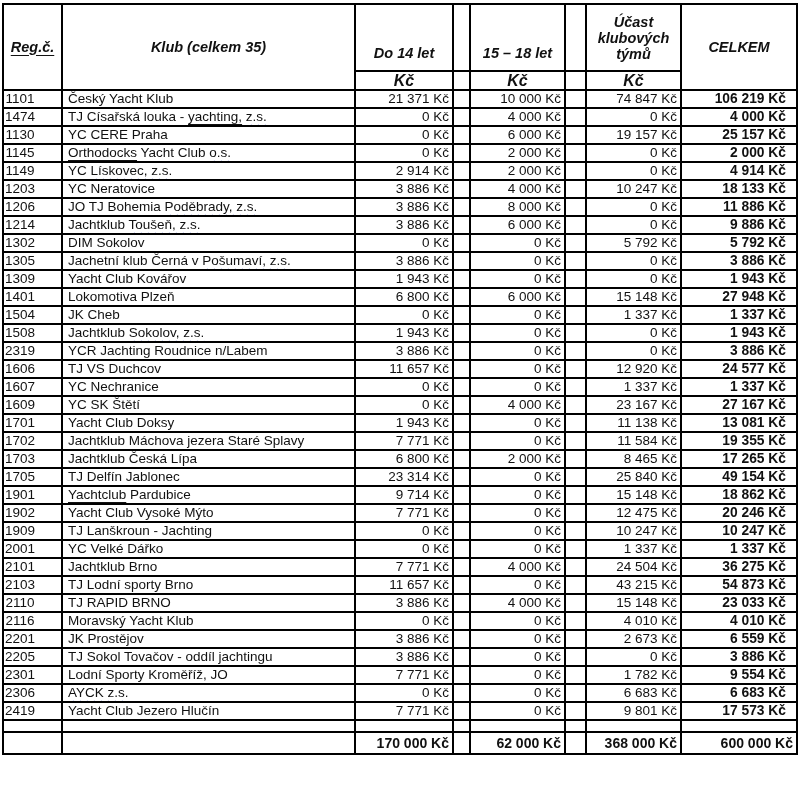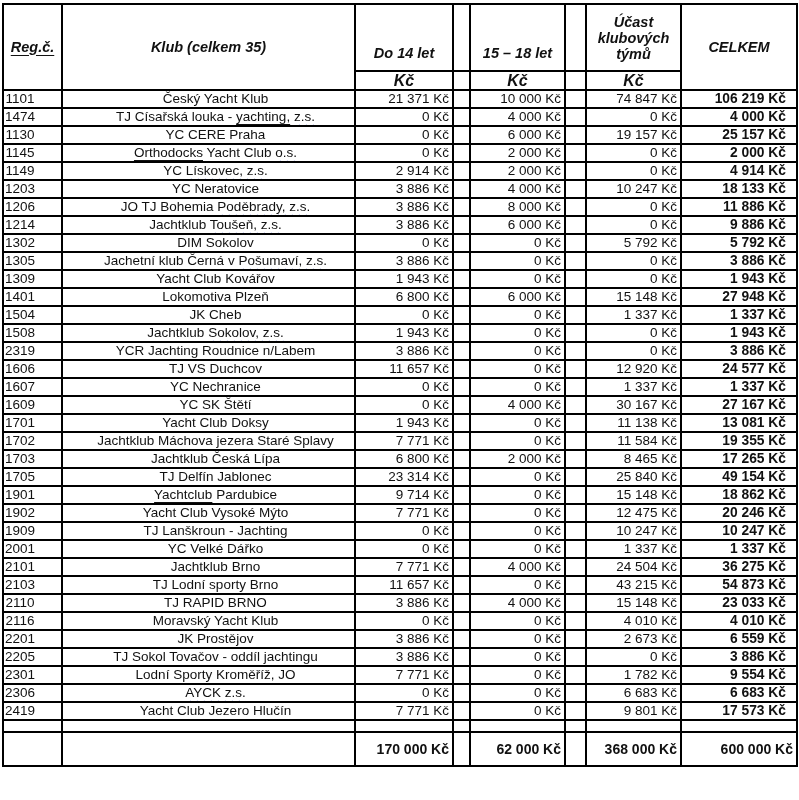--- a/index.html
+++ b/index.html
@@ -44,26 +44,26 @@
   thead tr.hdr-kc th   { height: 18px; font-size: 16px; }
   th.vbottom { vertical-align: bottom; padding-bottom: 8px; }
   th.wrap    { white-space: normal; line-height: 16px; }
 
   tbody td, tfoot td {
     font-size: 13.5px;
     line-height: 16px;
   }
   tbody td { height: 17px; }
   td.reg   { text-align: center; padding-right: 25px; }
-  td.club  { text-align: center;  padding-left: 14px; }
+  td.club  { text-align: left;  padding-left: 5px; }
   td.num   { text-align: right; padding-right: 3px; }
   td.total-col { text-align: right; padding-right: 10px; font-weight: bold; font-size: 13.8px; }
 
   tfoot tr.blank-row td  { height: 12px; }
-  tfoot tr.totals-row td { height: 34px; font-weight: bold; font-size: 14px; }
+  tfoot tr.totals-row td { height: 22px; font-weight: bold; font-size: 14px; }
 
   .wavy-red {
     text-decoration-line: underline;
     text-decoration-style: wavy;
     text-decoration-color: #cc1111;
     text-decoration-thickness: 1px;
     text-underline-offset: 3px;
     text-decoration: underline;
   }
   .wavy-blue {
@@ -278,21 +278,21 @@
         <td class="num">1 337 Kč</td>
         <td class="total-col">1 337 Kč</td>
       </tr>
       <tr>
         <td class="reg">1609</td>
         <td class="club"><span>YC SK Štětí</span></td>
         <td class="num">0 Kč</td>
         <td></td>
         <td class="num">4 000 Kč</td>
         <td></td>
-        <td class="num">30 167 Kč</td>
+        <td class="num">23 167 Kč</td>
         <td class="total-col">27 167 Kč</td>
       </tr>
       <tr>
         <td class="reg">1701</td>
         <td class="club"><span>Yacht Club Doksy</span></td>
         <td class="num">1 943 Kč</td>
         <td></td>
         <td class="num">0 Kč</td>
         <td></td>
         <td class="num">11 138 Kč</td>

